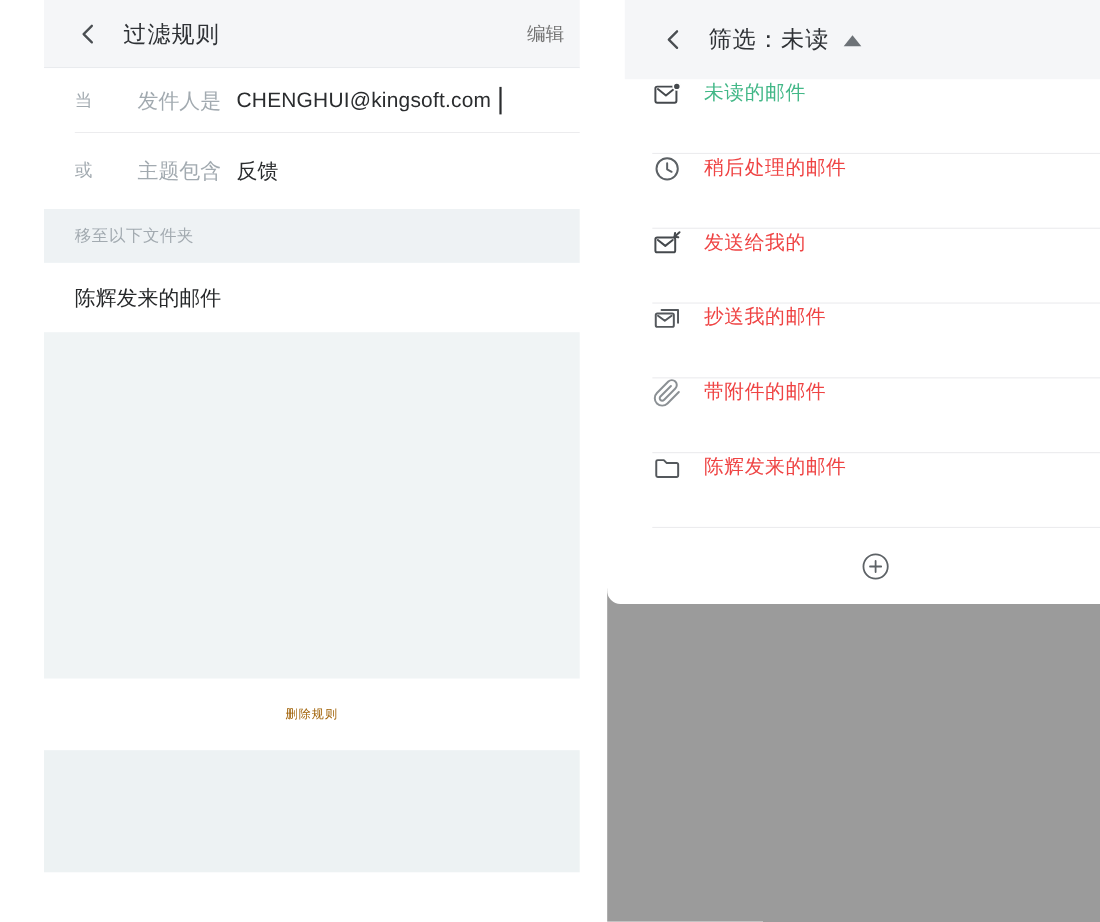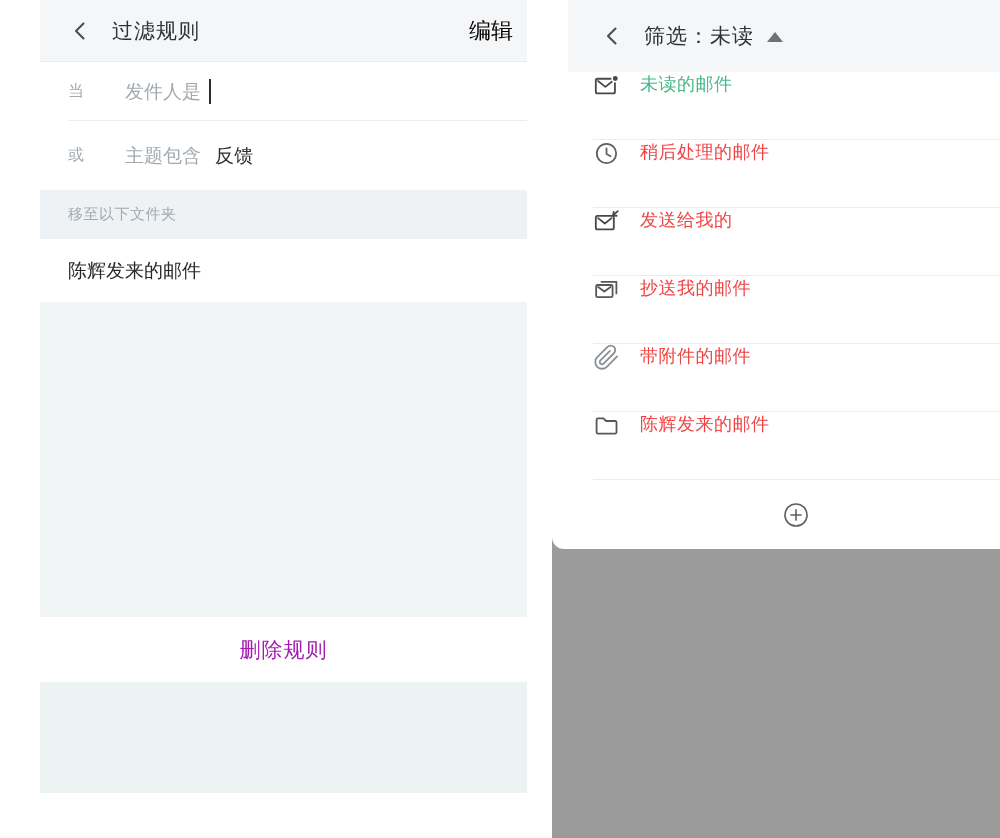--- a/index.html
+++ b/index.html
@@ -6,40 +6,40 @@
   html,body { width:1000px; height:838px; background:#ffffff; overflow:hidden;
               font-family:"Liberation Sans","DejaVu Sans",sans-serif; }
   .stage { position:relative; width:1000px; height:838px; background:#ffffff;margin-left:40px; }
 
   
   .left-panel { position:absolute; left:0; top:0; width:487px; height:838px; background:#ffffff; }
   .l-header { height:62px; background:#f5f6f8; border-bottom:1px solid #e8eaed;
               display:flex; align-items:center; padding:0 12px 0 26px; }
   .back-btn { width:30px; height:30px; display:flex; align-items:center; justify-content:center; color:#4a4e52; }
   .l-title { font-size:21px; color:#2f3236; font-weight:500; margin-left:16px; letter-spacing:1px; }
-  .edit-btn { margin-left:auto; font-size:22px; color:#000000; padding:4px 2px; }
+  .edit-btn { margin-left:auto; font-size:17px; color:#737373; padding:4px 2px; }
 
   .section-band { height:45px; background:#eef2f4; display:flex; align-items:center;
                   padding-left:28px; font-size:15px; color:#a2aab0; letter-spacing:0.5px; }
   .band2 { height:49px; }
 
   .cond-row { position:relative; background:#fff; display:flex; align-items:center; padding-left:28px; }
   .row1 { height:59px; }
   .row1 .divider-inset { position:absolute; left:28px; right:0; bottom:0; height:1px; background:#ececee; }
   .row2 { height:69px; }
   .prefix { width:57px; font-size:16px; color:#a2aab0; }
   .field  { font-size:19px; color:#a2aab0; }
   .value  { font-size:19px; color:#2a2c2e; margin-left:14px; letter-spacing:0.2px; }
   .caret  { width:2px; height:25px; background:#2a2c2e; margin-left:8px; }
 
   .folder-row { height:63px; background:#fff; display:flex; align-items:center;
                 padding-left:28px; font-size:19px; color:#26282a; }
   .filler-1 { height:315px; background:#f0f4f5; }
   .delete-row { height:65px; background:#ffffff; display:flex; align-items:center; justify-content:center; }
-  .delete-label { font-size:21px; color:#a21caf; letter-spacing:1px; }
+  .delete-label { font-size:11px; color:#a16207; letter-spacing:1px; }
   .filler-2 { height:111px; background:#edf2f3; }
 
   
   .right-panel { position:absolute; left:512px; top:0; width:488px; height:838px; }
   .overlay-dim { position:absolute; left:0; top:535px; width:488px; height:303px; background:#9b9b9b; z-index:0; }
   .r-header { position:absolute; left:16px; top:0; width:488px; height:72px; background:#f5f6f8;
               display:flex; align-items:center; padding-left:30px; z-index:2; }
   .r-title-group { display:flex; align-items:center; margin-left:16px; }
   .r-title { font-size:21px; color:#2f3236; font-weight:500; letter-spacing:1px; }
   .tri-up { width:0; height:0; margin-left:13px; margin-top:2px;
@@ -76,20 +76,21 @@
         </span>
       </div>
       <div class="l-title">过滤规则</div>
       <div class="edit-btn">编辑</div>
     </div>
 
 
     <div class="cond-row row1">
       <span class="prefix">当</span>
       <span class="field">发件人是</span>
+      <span class="value">CHENGHUI@kingsoft.com</span>
       <span class="caret"></span>
       <div class="divider-inset"></div>
     </div>
 
     <div class="cond-row row2">
       <span class="prefix">或</span>
       <span class="field">主题包含</span>
       <span class="value">反馈</span>
     </div>
 

